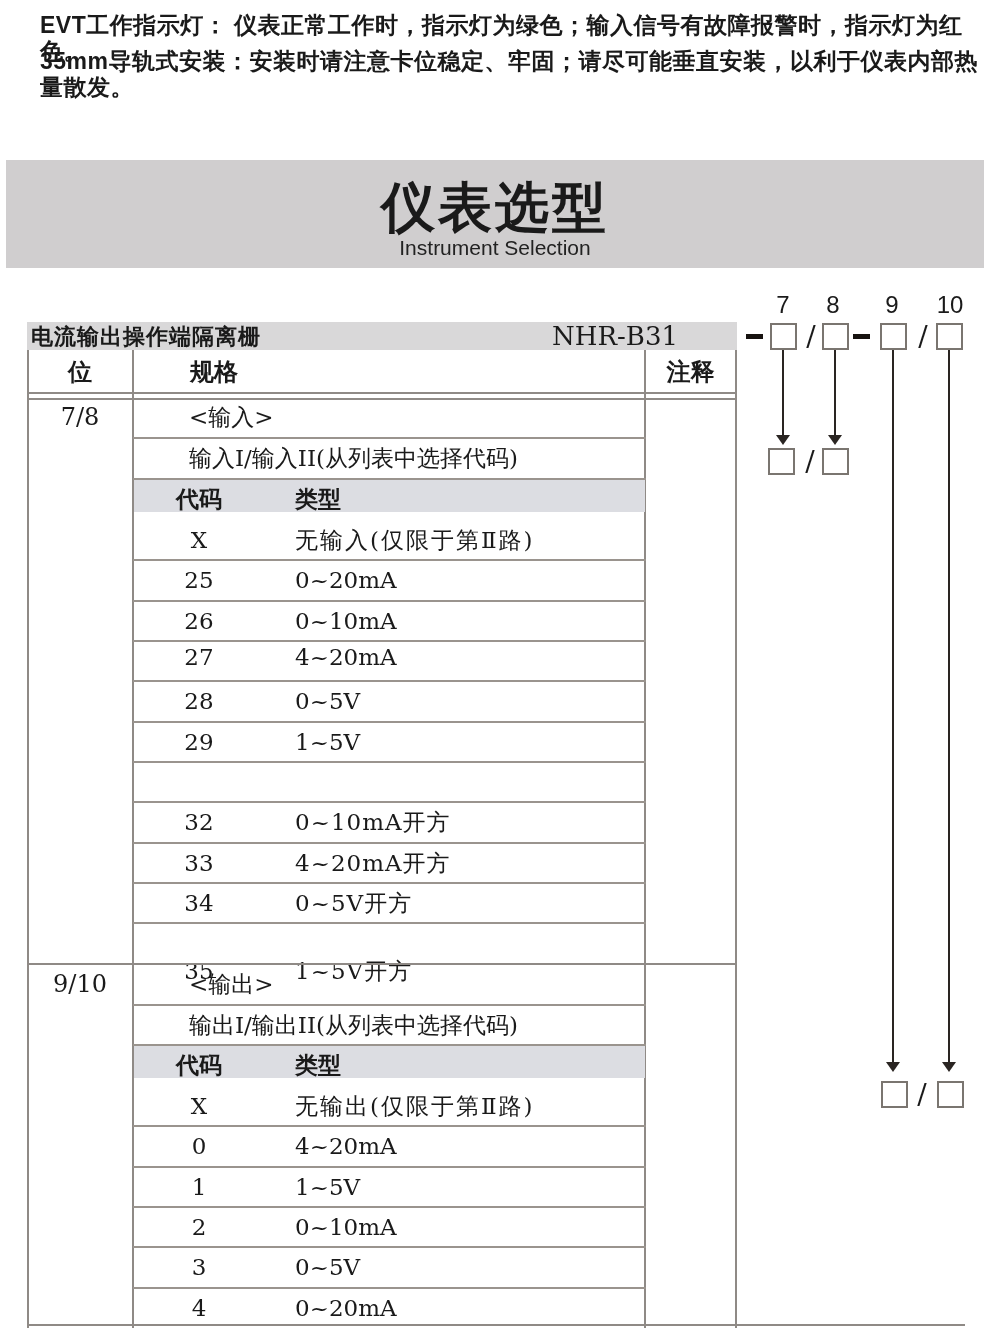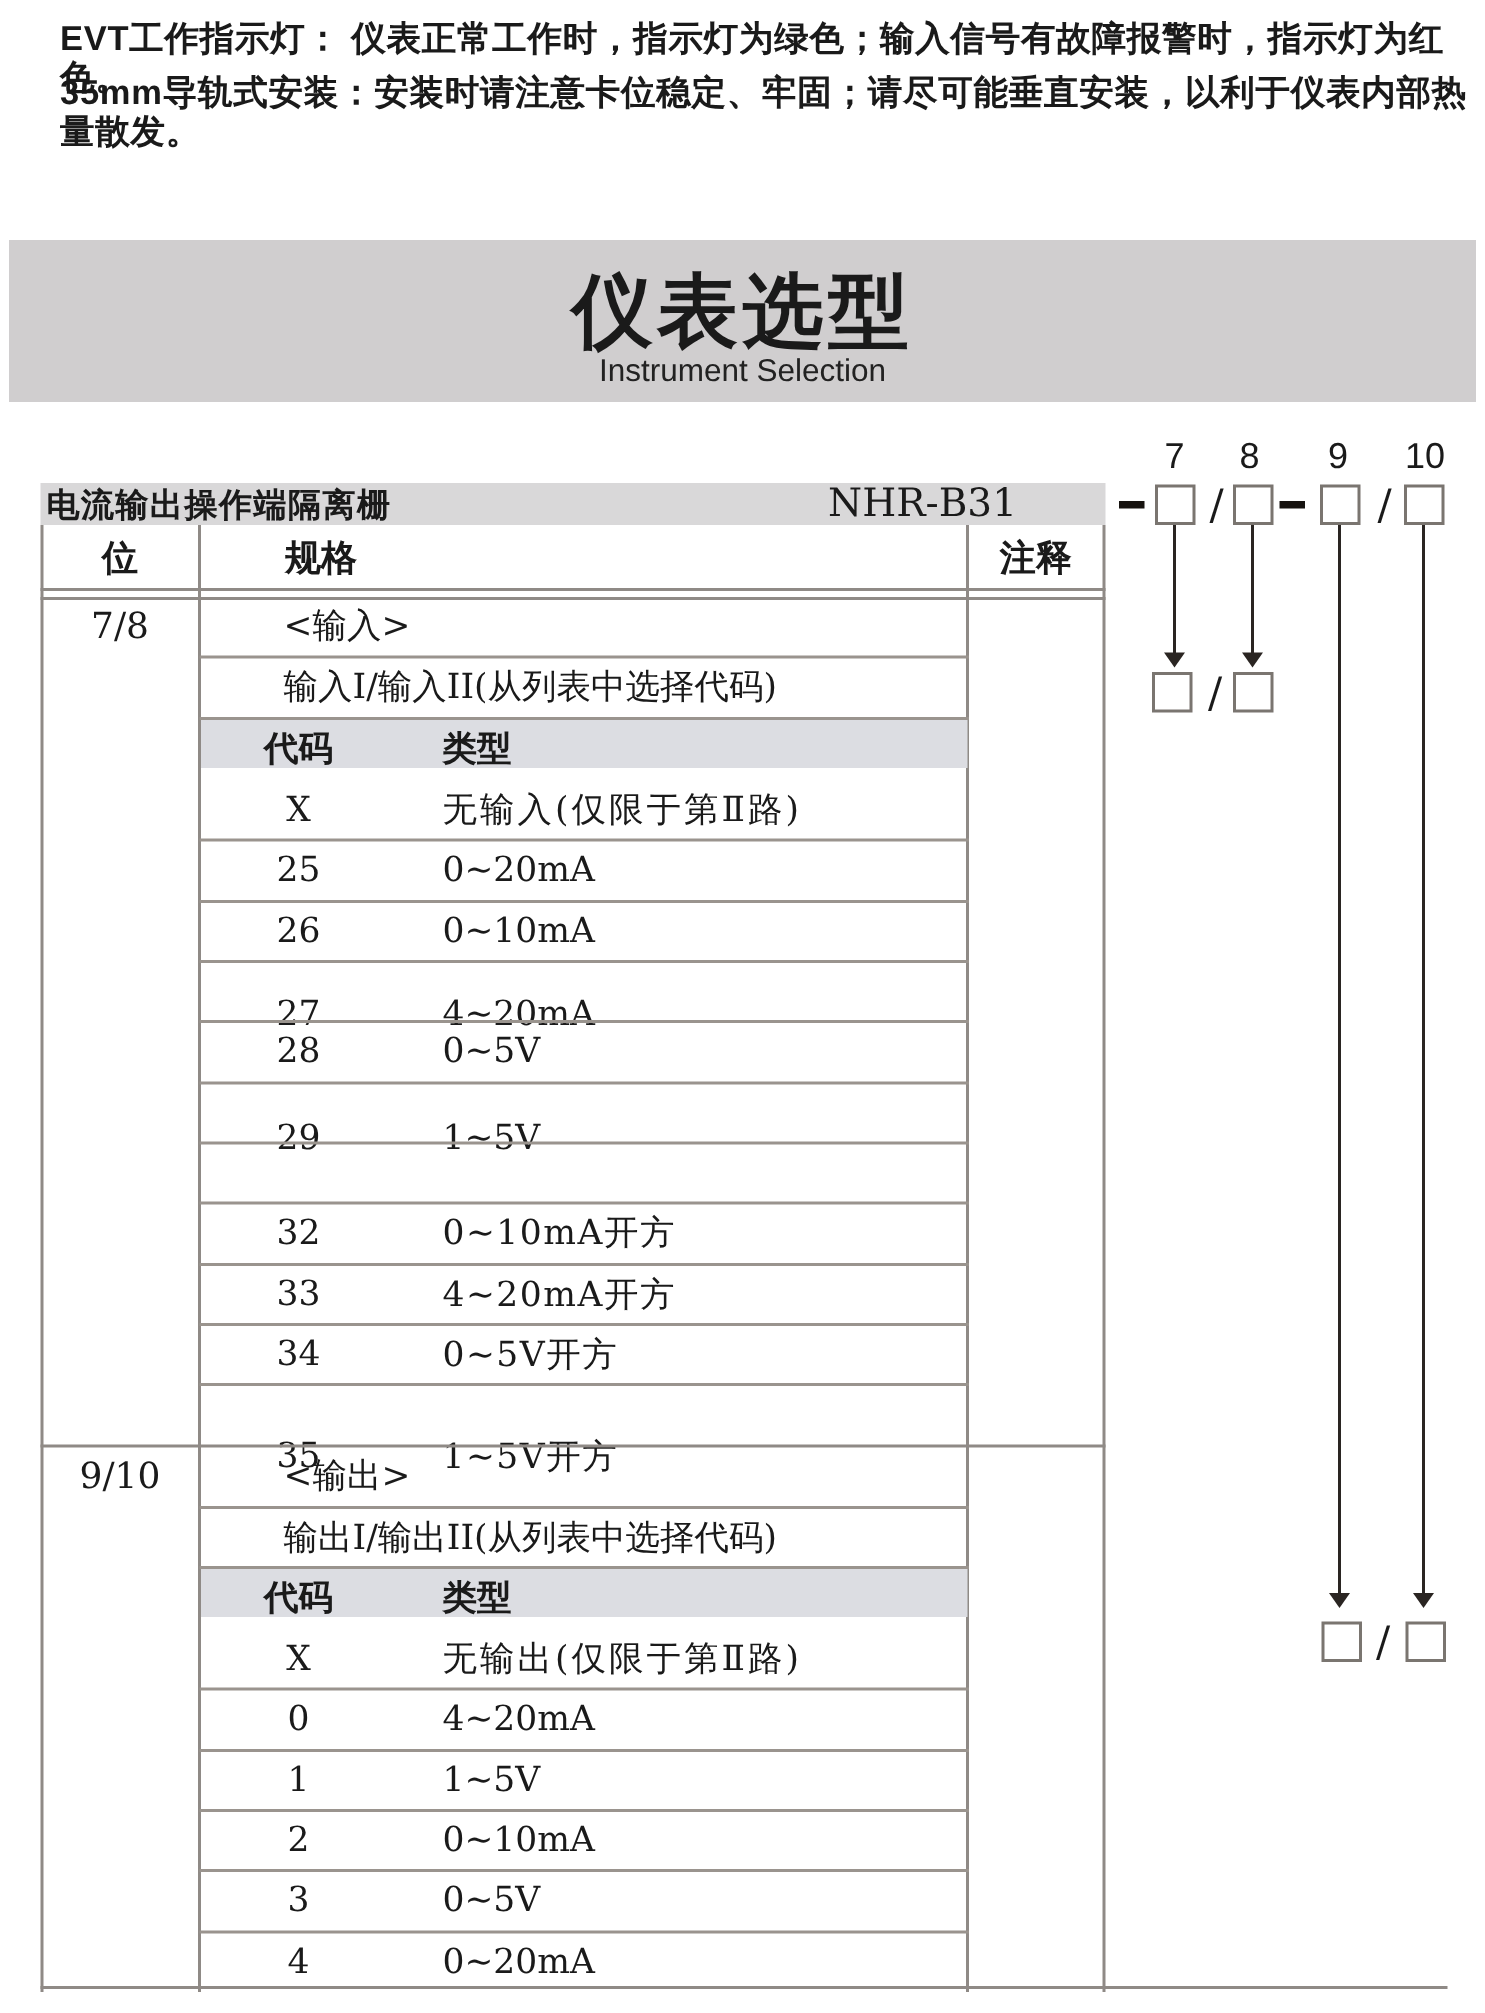--- a/index.html
+++ b/index.html
@@ -95,29 +95,29 @@
       <span class="type" style="letter-spacing:2px;">无输入(仅限于第Ⅱ路)</span>
     </div>
   <div class="abs row song" style="top:237px;">
       <span class="code">25</span>
       <span class="type">0~20mA</span>
     </div>
   <div class="abs row song" style="top:278px;">
       <span class="code">26</span>
       <span class="type">0~10mA</span>
     </div>
-  <div class="abs row song" style="top:333px;">
+  <div class="abs row song" style="top:314px;">
       <span class="code">27</span>
       <span class="type">4~20mA</span>
     </div>
   <div class="abs row song" style="top:358px;">
       <span class="code">28</span>
       <span class="type">0~5V</span>
     </div>
-  <div class="abs row song" style="top:416px;border-radius:11px;">
+  <div class="abs row song" style="top:399px;border-radius:11px;">
       <span class="code">29</span>
       <span class="type">1~5V</span>
     </div>
   <div class="abs row song" style="top:479px;">
       <span class="code">32</span>
       <span class="type" style="letter-spacing:1px;">0~10mA开方</span>
     </div>
   <div class="abs row song" style="top:520px;">
       <span class="code">33</span>
       <span class="type" style="letter-spacing:1px;">4~20mA开方</span>

